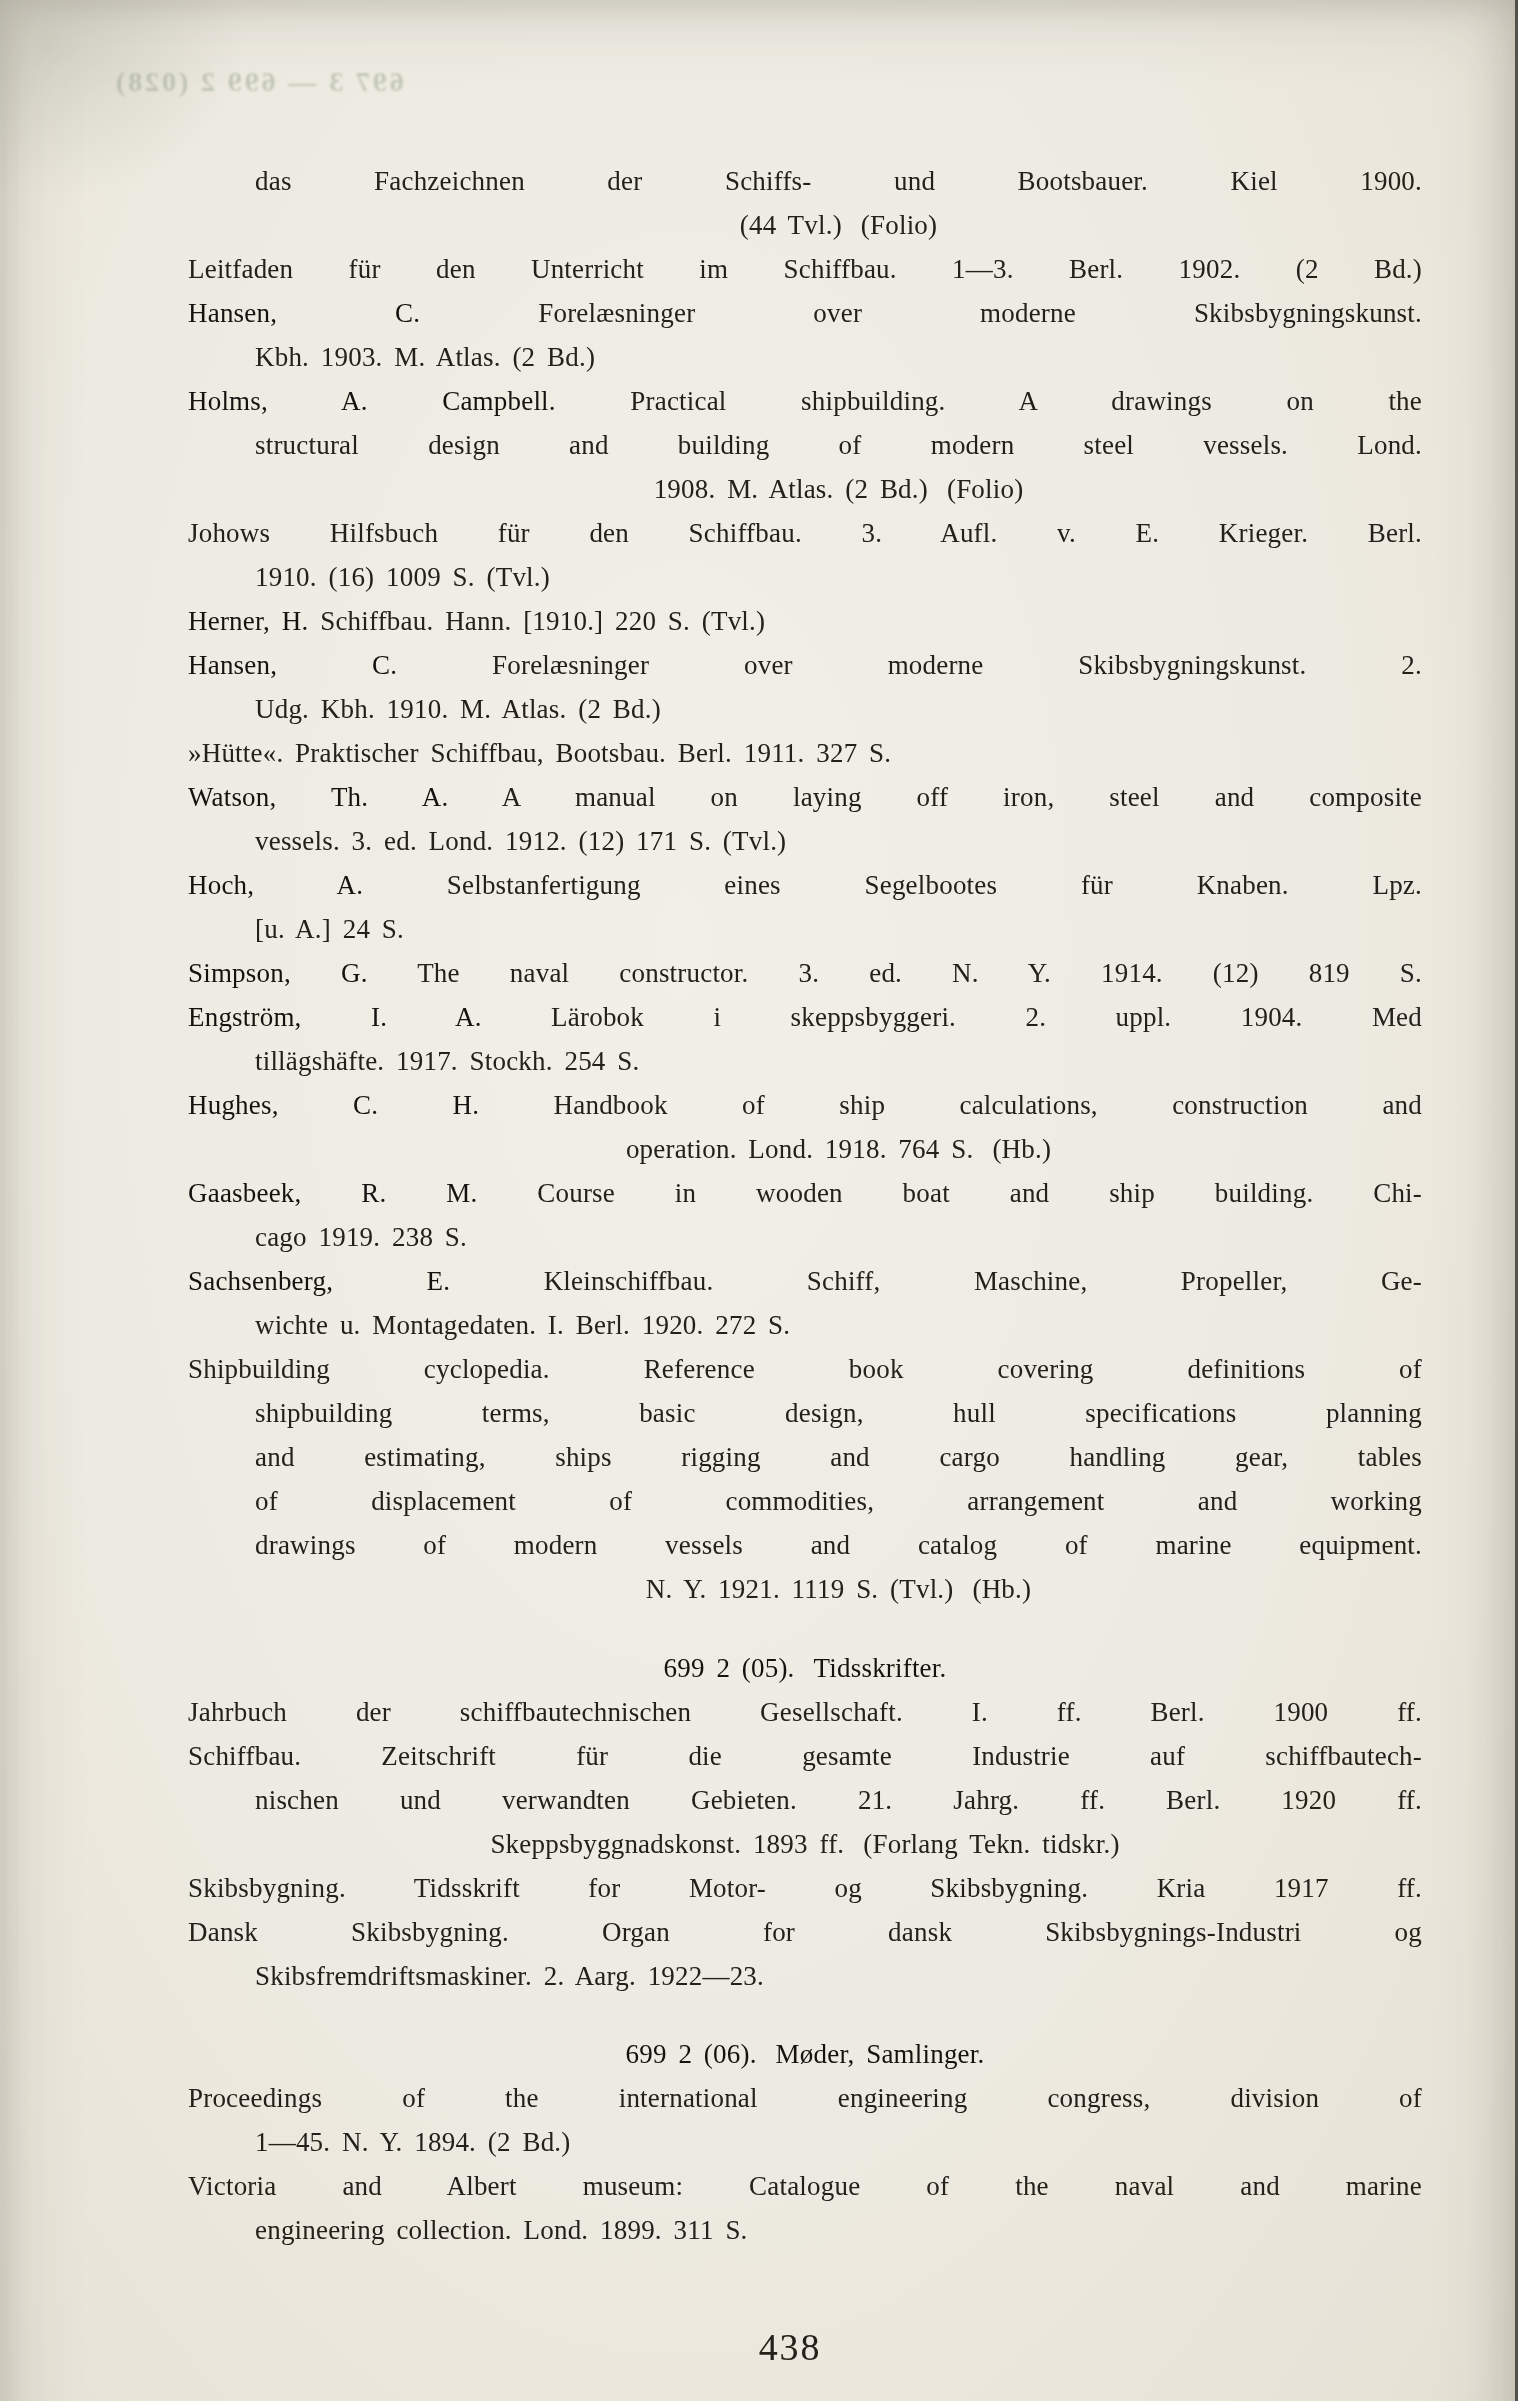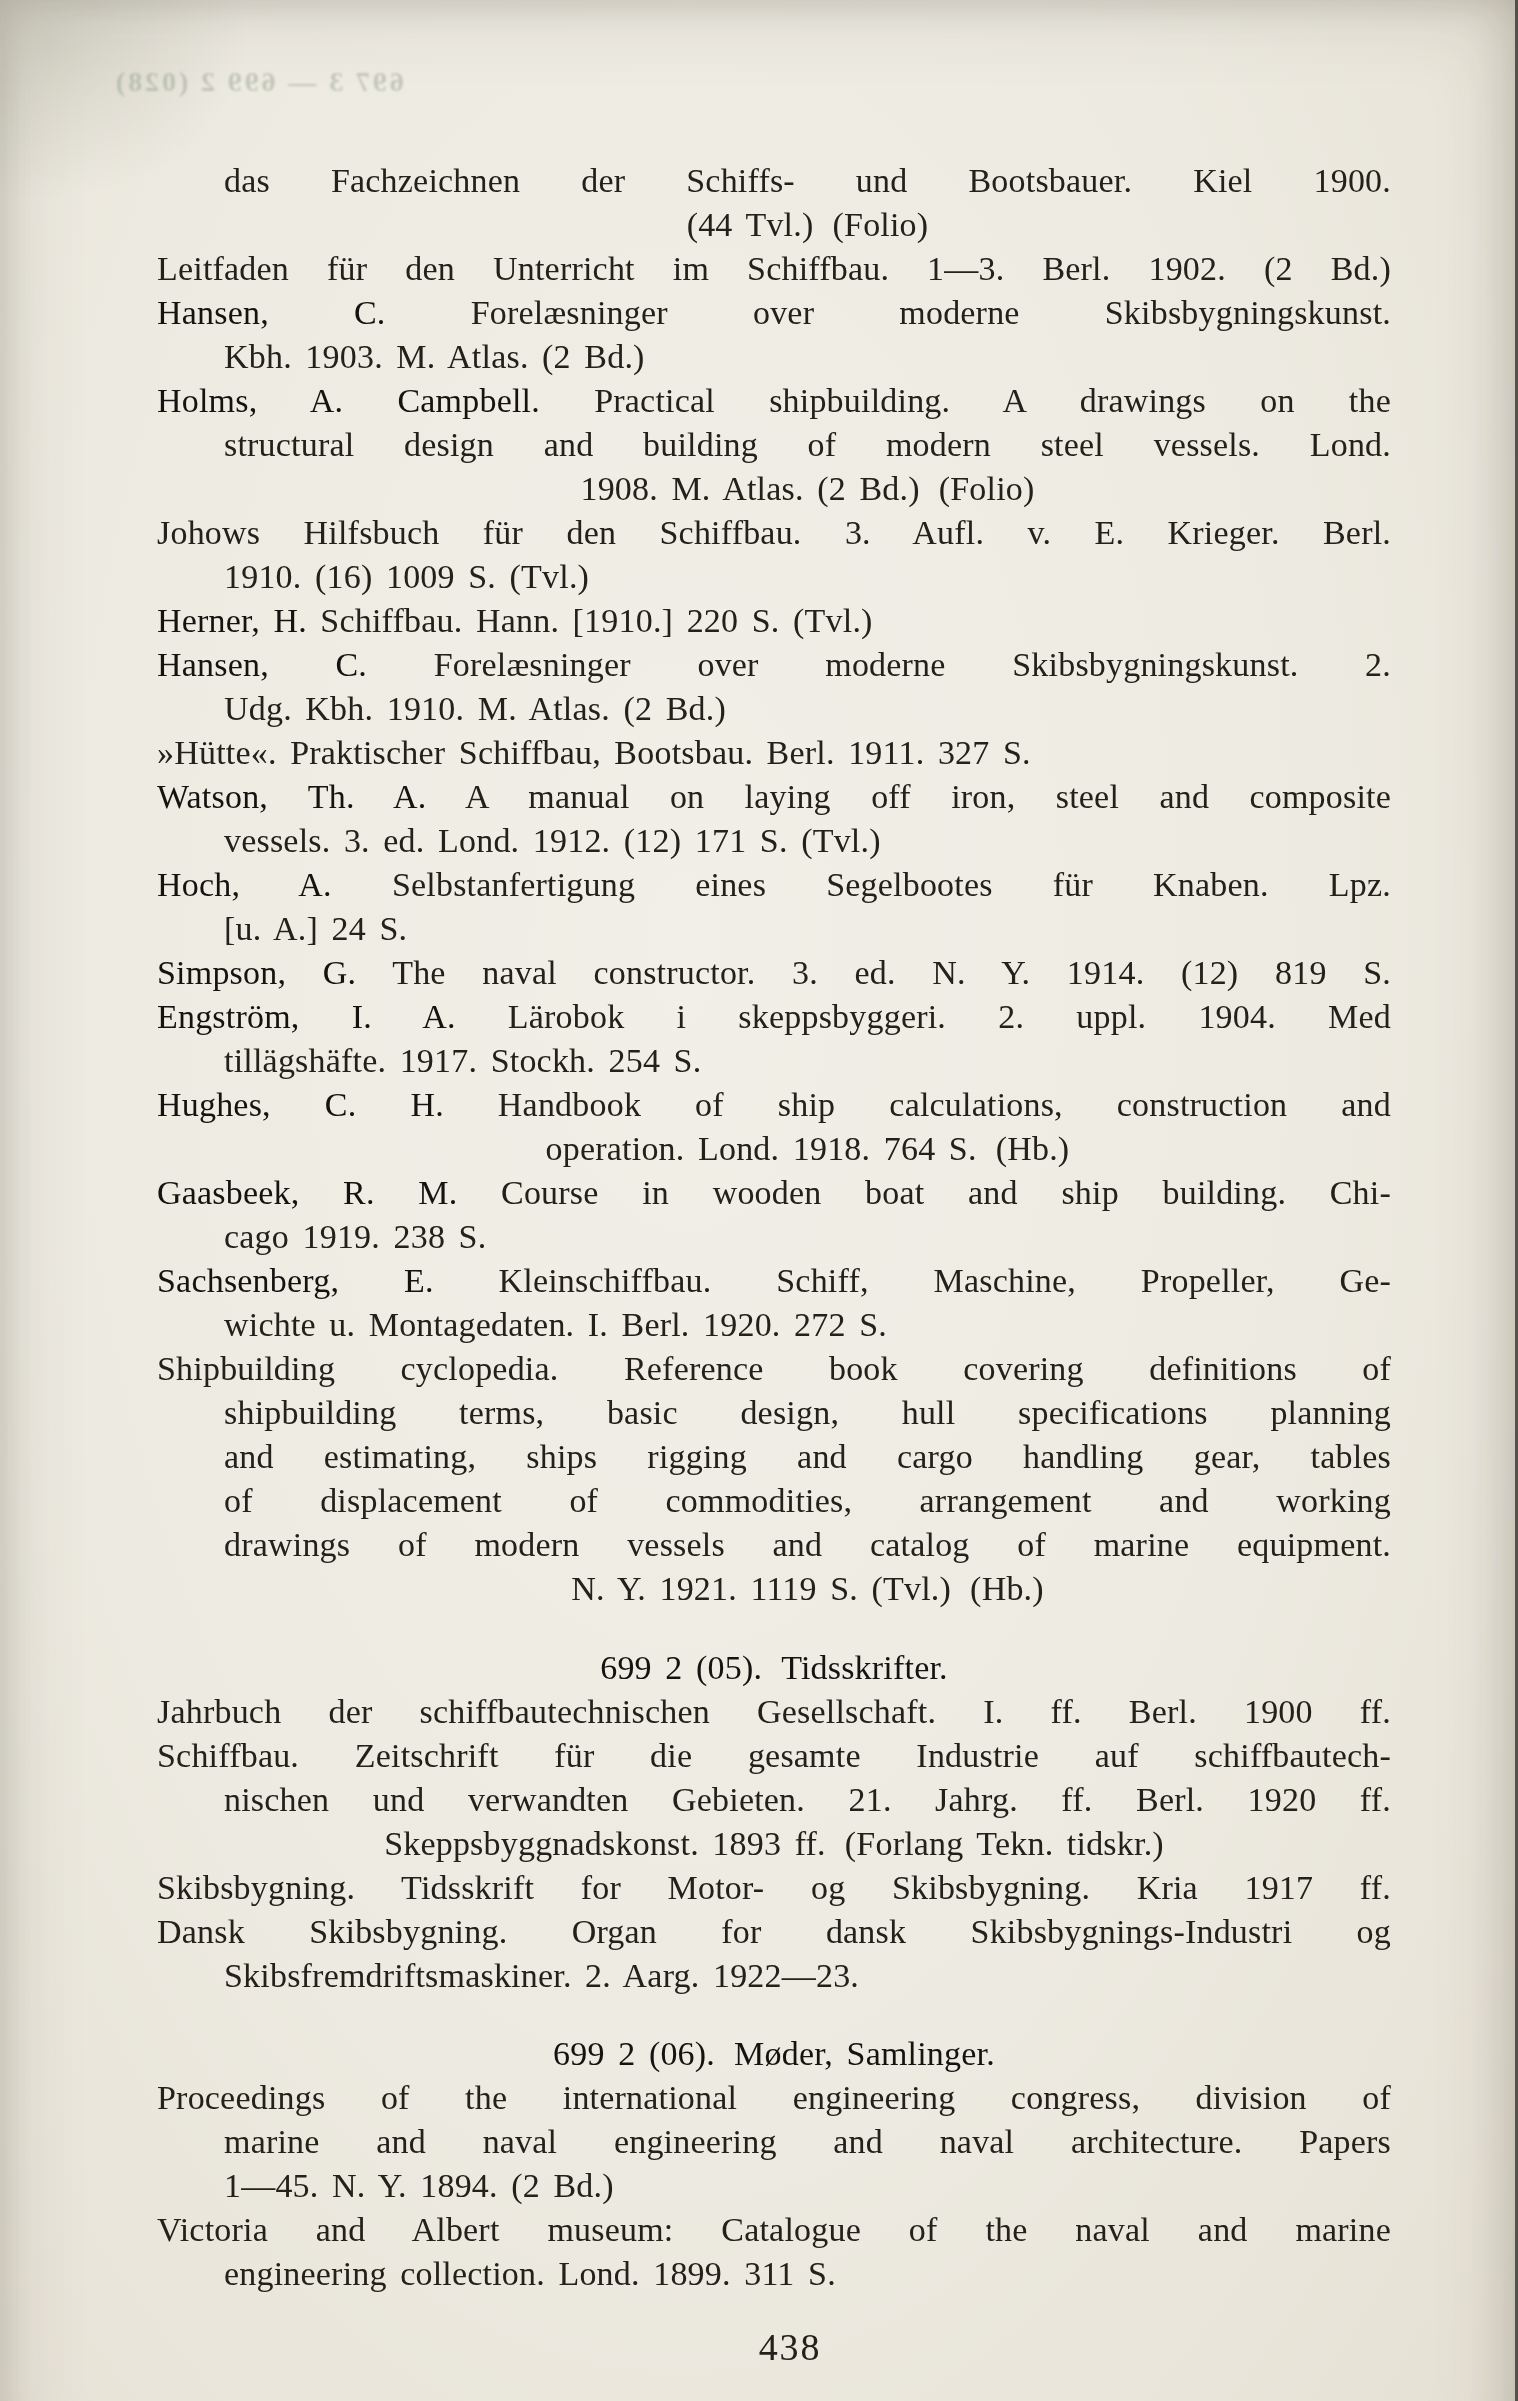--- a/index.html
+++ b/index.html
@@ -20,22 +20,22 @@
     background:radial-gradient(ellipse at 18% 20%, rgba(110,115,95,0.18), rgba(110,115,95,0) 70%);}
   .ghost{
     position:absolute;top:66px;left:113px;
     font-size:28px;letter-spacing:2.9px;font-weight:bold;
     color:rgba(125,145,115,0.38);
     transform:scaleX(-1);
     filter:blur(1px);
     white-space:nowrap;
   }
   .textblock{
-    position:absolute;left:157px;top:159px;width:1234px;
-    font-size:34px;line-height:44px;color:#24211b;
+    position:absolute;left:188px;top:159px;width:1234px;
+    font-size:27px;line-height:44px;color:#24211b;
     word-spacing:4.8px;letter-spacing:0.2px;
   }
   .line{min-height:44px;}
   .line.ind{padding-left:67px;}
   .line.fill{text-align:justify;text-align-last:justify;}
   .line.split{display:flex;justify-content:center;align-items:baseline;}
   .line.section{margin-top:9.6px;}
   .b{font-weight:normal;color:#151310;margin-top:25px;}
   .right{white-space:nowrap;padding-left:19px;}
   .pagenum{
@@ -108,21 +108,20 @@
         <span class="right">(Forlang Tekn. tidskr.)</span>
       </div>
       <div class="line fill"><span><span>Skibsbygning. Tidsskrift for Motor- og Skibsbygning. Kria 1917 ff.</span></span></div>
       <div class="line fill"><span><span>Dansk Skibsbygning. Organ for dansk Skibsbygnings-Industri og</span></span></div>
       <div class="line ind"><span><span>Skibsfremdriftsmaskiner. 2. Aarg. 1922—23.</span></span></div>
       <div class="line split section">
         <span><span class="b">699 2 (06).</span></span>
         <span class="right b">Møder, Samlinger.</span>
       </div>
       <div class="line fill"><span><span>Proceedings of the international engineering congress, division of</span></span></div>
-      <div class="line ind fill"><span><span>marine and naval engineering and naval architecture. Papers</span></span></div>
       <div class="line ind"><span><span>1—45. N. Y. 1894. (2 Bd.)</span></span></div>
       <div class="line fill"><span><span>Victoria and Albert museum: Catalogue of the naval and marine</span></span></div>
       <div class="line ind"><span><span>engineering collection. Lond. 1899. 311 S.</span></span></div>
     </div>
   <div class="pagenum">438</div>
   <div class="edge-right"></div>
 
 </div>
 
 

